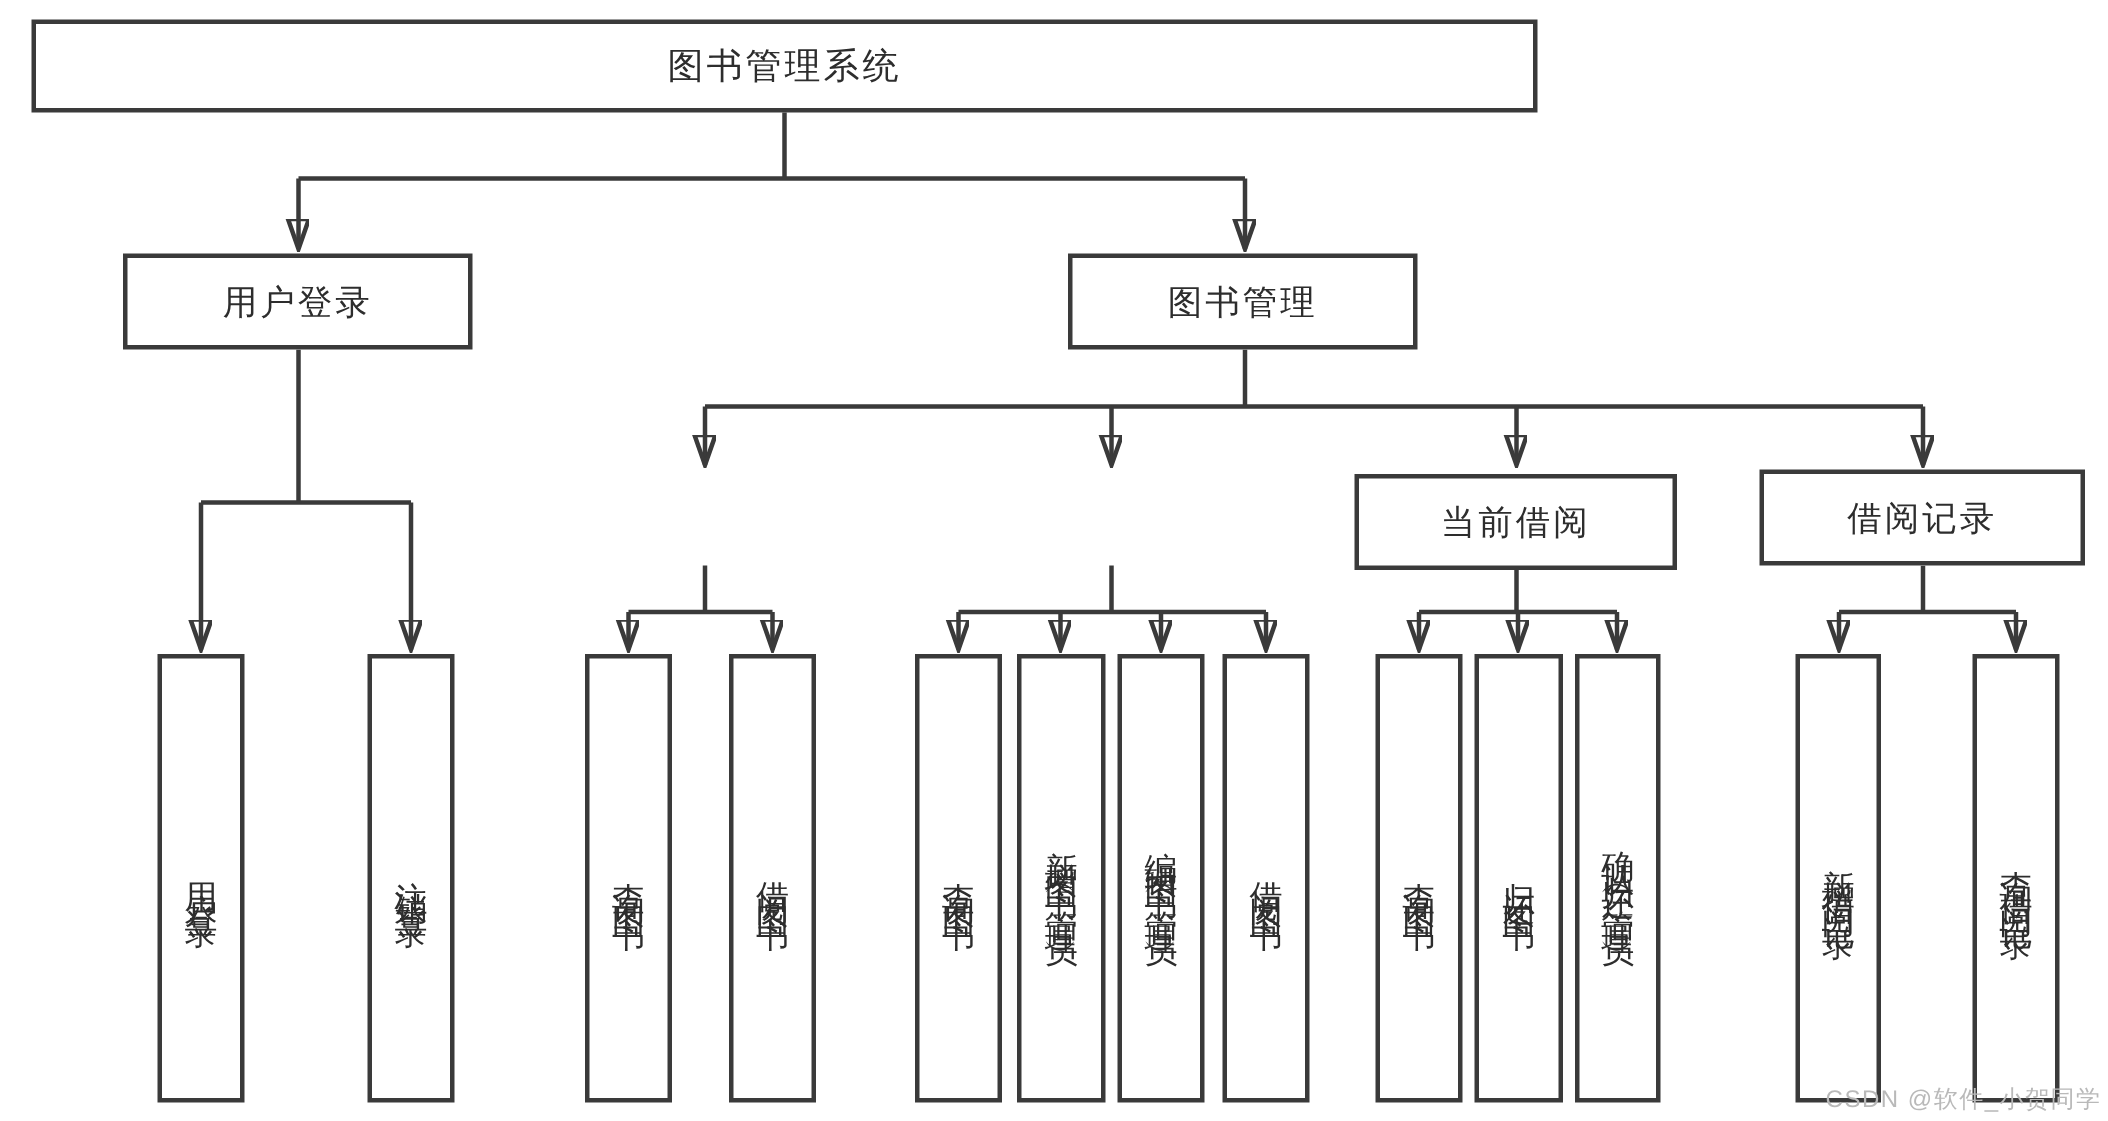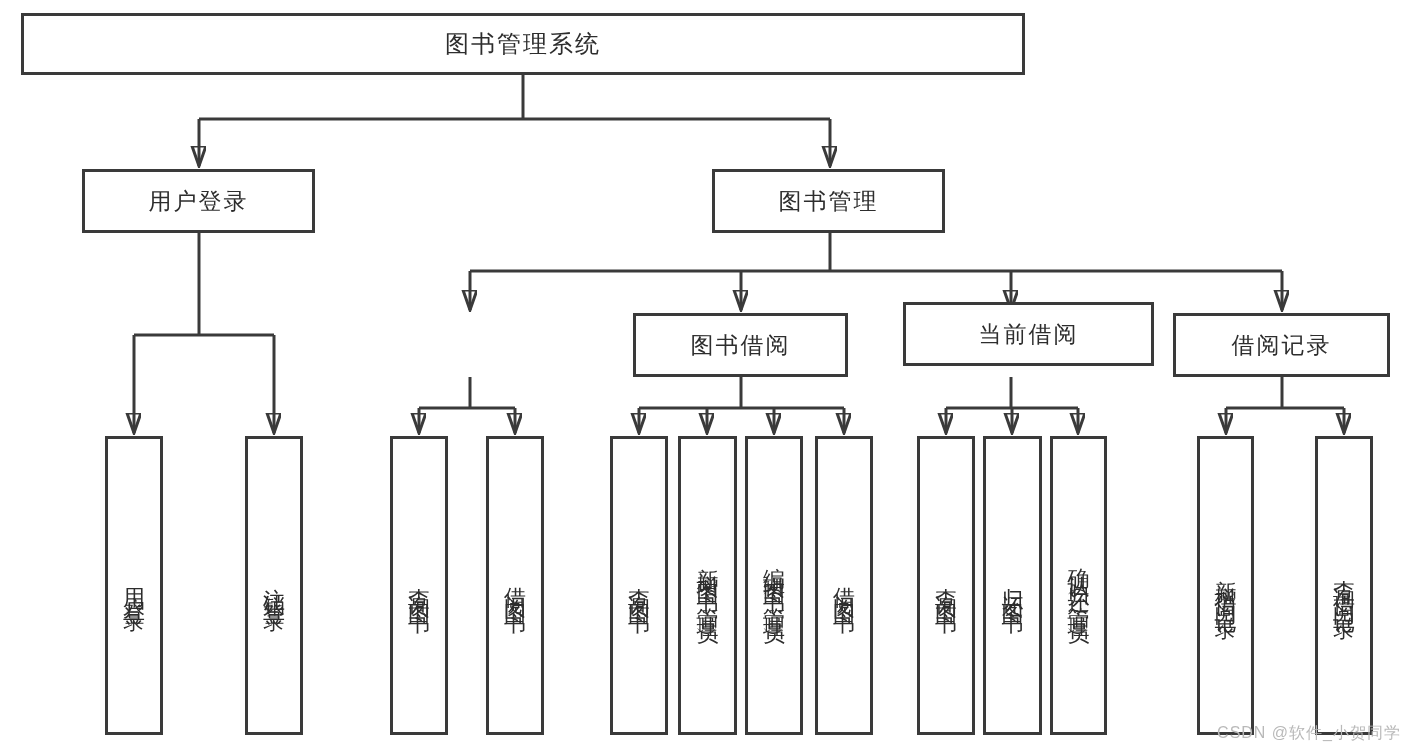--- a/index.html
+++ b/index.html
@@ -97,22 +97,21 @@
     <path d="M1226 408 H1344"></path>
     <path d="M1226 408 V433" marker-end="url(#arrow)"></path>
     <path d="M1344 408 V433" marker-end="url(#arrow)"></path>
   </svg>
 
   <div class="node h-node root-node" style="left:21px;top:13px;width:1004px;height:62px">图书管理系统</div>
 
   <div class="node h-node" style="left:82px;top:169px;width:233px;height:64px">用户登录</div>
   <div class="node h-node" style="left:712px;top:169px;width:233px;height:64px">图书管理</div>
 
-  <div class="node h-node" style="left:633px;top:313px;width:215px;height:64px">图书借阅</div>
-  <div class="node h-node" style="left:903px;top:302px;width:251px;height:64px">当前借阅</div>
+  <div class="node h-node" style="left:903px;top:316px;width:215px;height:64px">当前借阅</div>
   <div class="node h-node" style="left:1173px;top:313px;width:217px;height:64px">借阅记录</div>
 
   <div class="node v-node" style="left:105px;top:436px;width:58px;height:299px">用户登录</div>
   <div class="node v-node" style="left:245px;top:436px;width:58px;height:299px">注销登录</div>
 
   <div class="node v-node" style="left:390px;top:436px;width:58px;height:299px">查询图书</div>
   <div class="node v-node" style="left:486px;top:436px;width:58px;height:299px">借阅图书</div>
 
   <div class="node v-node" style="left:610px;top:436px;width:58px;height:299px">查询图书</div>
   <div class="node v-node" style="left:678px;top:436px;width:59px;height:299px">新增图书（管理员）</div>

